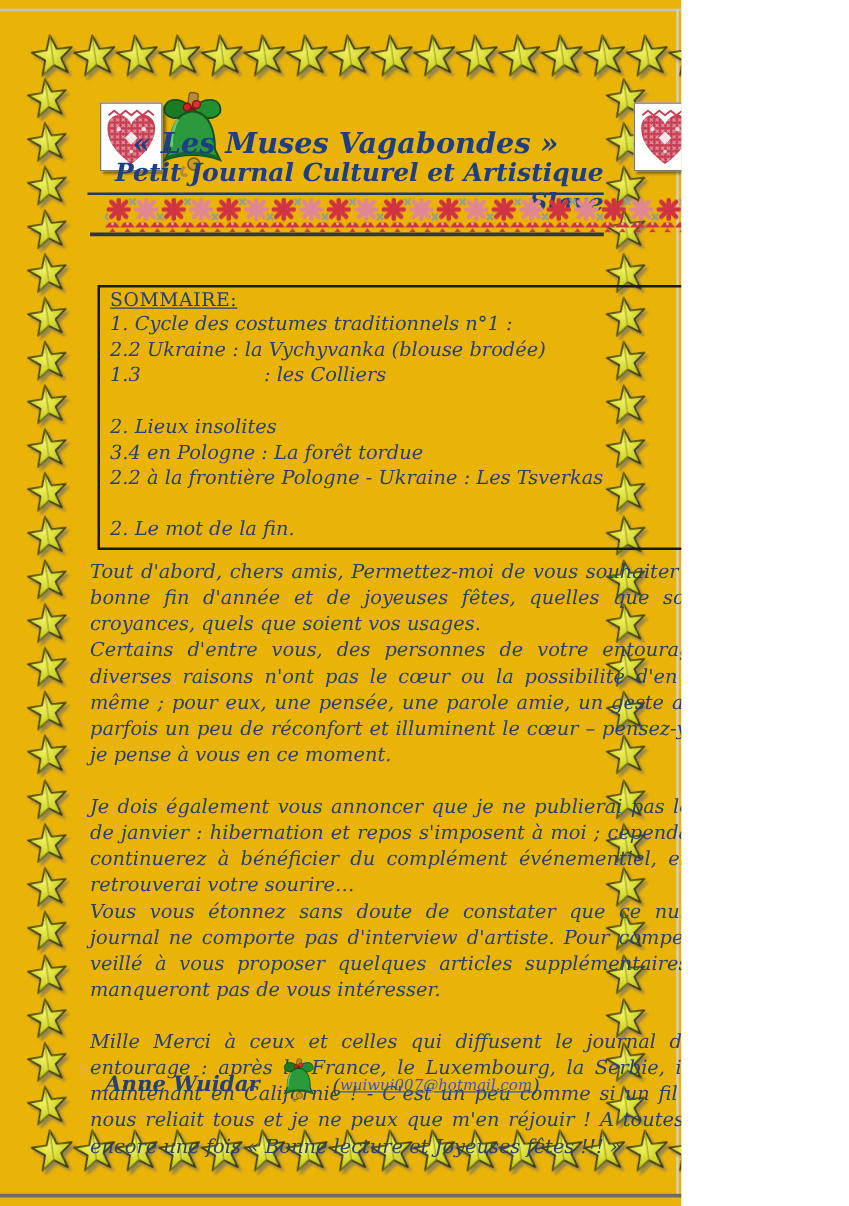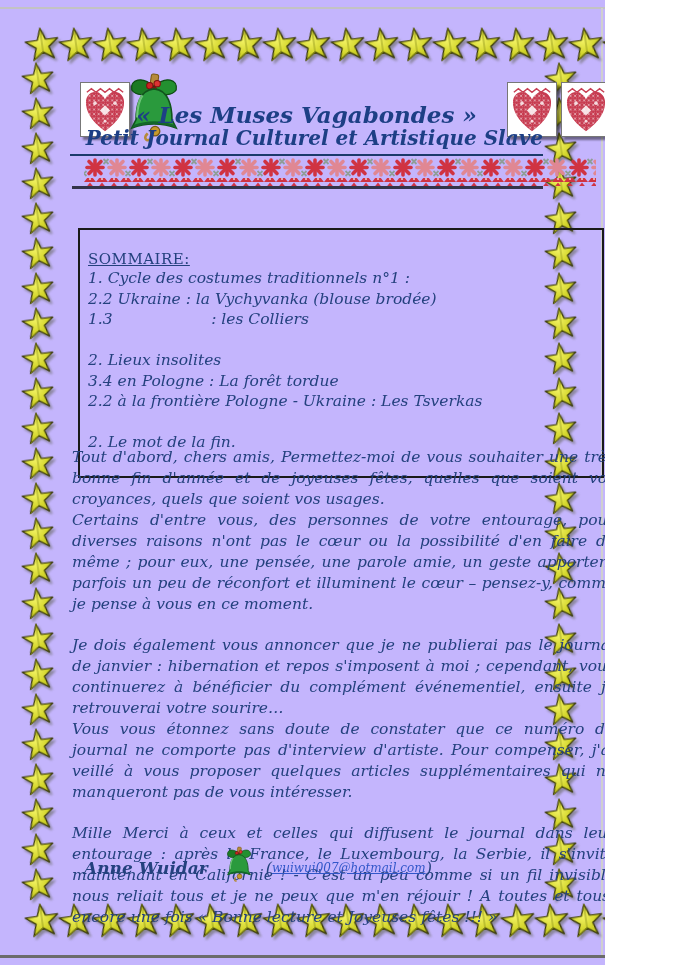--- a/index.html
+++ b/index.html
@@ -1,16 +1,16 @@
 <!DOCTYPE html>
 <html><head>
 <meta charset="utf-8">
 <style>
   html,body{margin:0;padding:0;background:#fff;}
-  .page{position:relative;width:605px;height:965px;background:#c4b5fd;overflow:hidden;
+  .page{position:relative;width:545px;height:965px;background:#eab308;overflow:hidden;
         font-family:"DejaVu Serif", serif;}
   
   .edge-top{position:absolute;left:0;top:7px;width:679px;height:0;border-top:2px solid #c3c3c3;}
   .edge-right{position:absolute;top:8px;right:2px;height:948px;width:0;border-left:2px solid #cfcfcf;}
   .edge-bottom{position:absolute;left:0;top:955px;width:679px;height:0;border-top:3px solid #6b6b6b;}
 
   
   .star{width:34px;height:34px;transform:rotate(-8deg);
         filter:drop-shadow(2.5px 3px 1px rgba(110,110,110,.65));flex:0 0 auto;}
   .star-row{position:absolute;display:flex;justify-content:space-between;align-items:center;}
@@ -38,21 +38,21 @@
   
   #band{position:absolute;left:84px;top:158px;width:512px;height:28px;}
   .band-underline{position:absolute;left:72px;right:62px;top:186px;height:0;border-top:3px solid #33334a;}
 
   .issue-wrap{position:absolute;left:72px;top:192px;width:455px;height:30px;
           border-bottom:2px solid #1b3a8c;text-align:right;}
   .issue{font-style:italic;font-weight:bold;font-size:20px;color:#1d3f85;padding-right:2px;}
 
   
   .sommaire{position:absolute;left:78px;top:228px;width:506px;height:206px;
-            border:2px solid #1a1a1a;padding:20px 8px;color:#24417e;}
+            border:2px solid #1a1a1a;padding:1px 8px;color:#24417e;}
   .som-heading{font-size:15px;text-decoration:underline;letter-spacing:.5px;color:#24417e;}
   .som-line{font-style:italic;font-size:15.5px;line-height:20.5px;white-space:pre-wrap;min-height:20.5px;}
   .som-line.gap{min-height:20.5px;}
 
   
   #body-text{position:absolute;left:72px;top:447px;width:543px;color:#24417e;}
   #body-text p{margin:0;font-style:italic;font-size:15.5px;line-height:21px;text-align:justify;}
   #body-text .gap{height:20px;}
 
   

